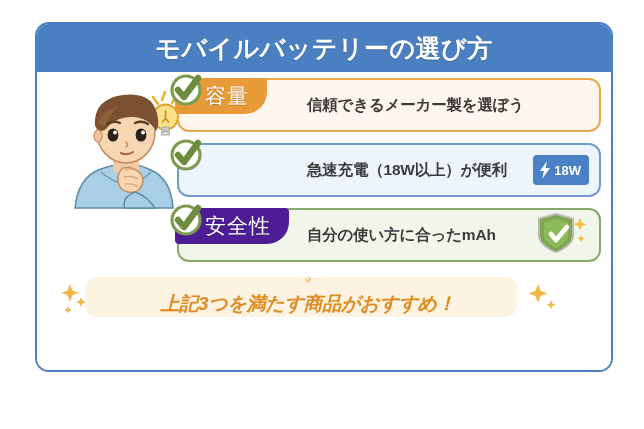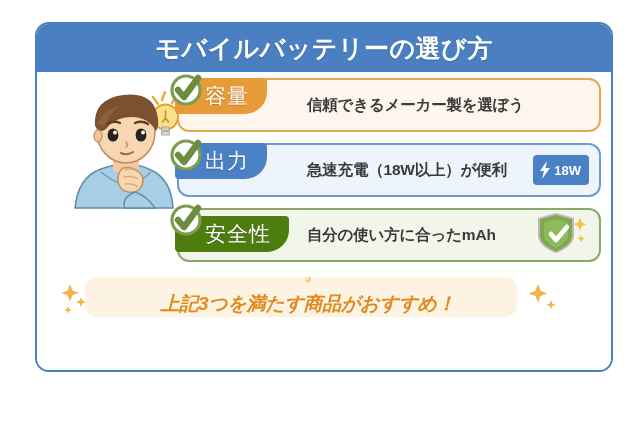--- a/index.html
+++ b/index.html
@@ -85,21 +85,21 @@
     border-radius: 12px 4px 22px 4px;
     color: #ffffff;
     font-size: 21px;
     font-weight: normal;
     letter-spacing: 1px;
     text-shadow: 0 1px 1px rgba(0,0,0,0.2);
     white-space: nowrap;
   }
   .row.capacity .tab { background: linear-gradient(180deg,#eda busy,#e3932f); background:#e79a38; }
   .row.output   .tab { background:#4a80c4; }
-  .row.safety   .tab { background:#4d7c0f;margin-top:8px; }
+  .row.safety   .tab { background:#4c1d95; }
 
   
   .check-badge {
     position: absolute;
     left: -12px; top: -11px;
     width: 40px; height: 40px;
     z-index: 3;
   }
 
   .row-text {
@@ -230,23 +230,20 @@
             <span>容量</span>
           </div>
           <div class="row-text">信頼できるメーカー製を選ぼう</div>
         </div>
 
         <div class="row output">
           <svg class="check-badge" viewBox="0 0 40 40">
             <circle cx="19" cy="21" r="14" fill="#ffffff" stroke="#7d9c4f" stroke-width="3.2"></circle>
             <path d="M11 21 l6 7 l14 -19" fill="none" stroke="#6d8c3f" stroke-width="6.5" stroke-linecap="round" stroke-linejoin="round"></path>
           </svg>
-          <div class="tab">
-            <span>出力</span>
-          </div>
           <div class="row-text">急速充電（18W以上）が便利</div>
           <div class="row-icon">
             <div class="badge-18w">
               <svg width="14" height="20" viewBox="0 0 14 20">
                 <path d="M9 1 L2 11 h4 l-2 8 l8 -11 h-4.5 z" fill="#ffffff"></path>
               </svg>
               <span>18W</span>
             </div>
           </div>
         </div>

